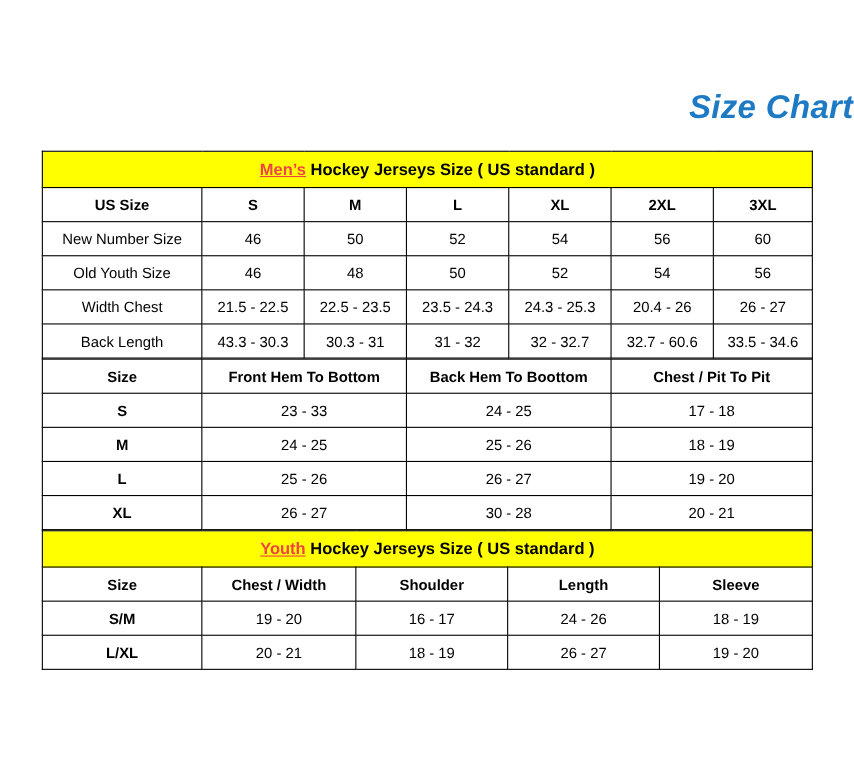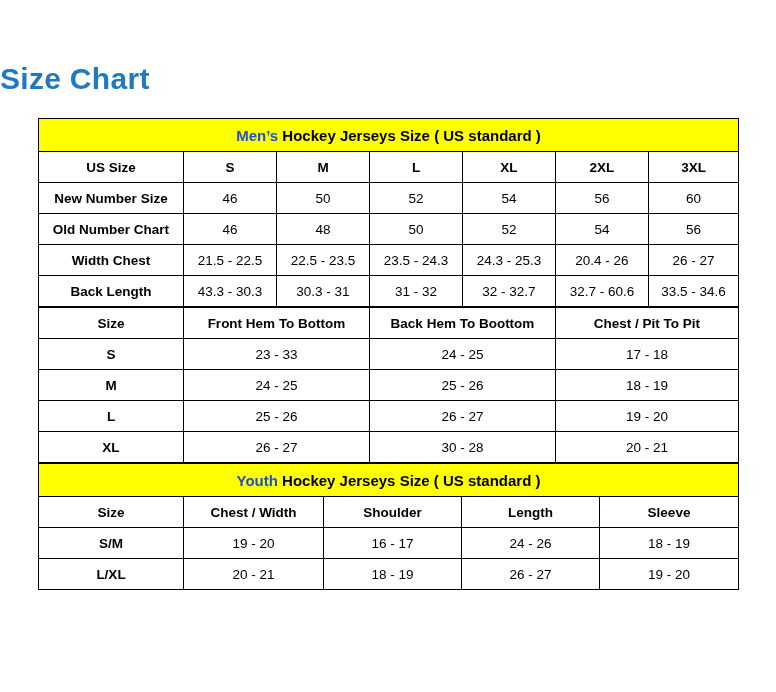--- a/index.html
+++ b/index.html
@@ -13,27 +13,28 @@
     font-family: "Liberation Sans", sans-serif;
     color: #000000;
   }
   .page {
     position: relative;
     width: 776px;
     height: 692px;
     box-sizing: border-box;
   }
   .title {
-    text-align: left;
+    text-align: right;
     color: #1f7ac4;
     font-size: 30px;
     font-weight: bold;
-    padding-top: 62px;
+    padding-top: 81px;
     padding-bottom: 0;
     letter-spacing: 0.3px;
+    font-style: italic;
   }
   .chart-wrap {
     margin: 22px 38px 0 38px;
   }
   table.sizes {
     width: 700px;
     border-collapse: collapse;
     table-layout: fixed;
     font-size: 13.5px;
   }
@@ -44,27 +45,28 @@
     padding: 6px 2px;
     height: 18px;
   }
   .band {
     background: #ffff00;
     font-weight: bold;
     font-size: 15px;
     padding: 7px 2px !important;
   }
   .band .accent {
-    color: #1d4ed8;
+    color: #ef4444;
+    text-decoration: underline;
   }
   .hdr {
     font-weight: bold;
   }
   .rowlabel {
-    font-weight: bold;
+    font-weight: normal;
   }
   .bold {
     font-weight: bold;
   }
 </style>
 </head>
 <body>
 
 <div class="page">
 
@@ -98,21 +100,21 @@
       <tr>
         <td class="rowlabel">New Number Size</td>
         <td>46</td>
         <td>50</td>
         <td>52</td>
         <td>54</td>
         <td>56</td>
         <td>60</td>
       </tr>
       <tr>
-        <td class="rowlabel">Old Number Chart</td>
+        <td class="rowlabel">Old Youth Size</td>
         <td>46</td>
         <td>48</td>
         <td>50</td>
         <td>52</td>
         <td>54</td>
         <td>56</td>
       </tr>
       <tr>
         <td class="rowlabel">Width Chest</td>
         <td>21.5 - 22.5</td>

